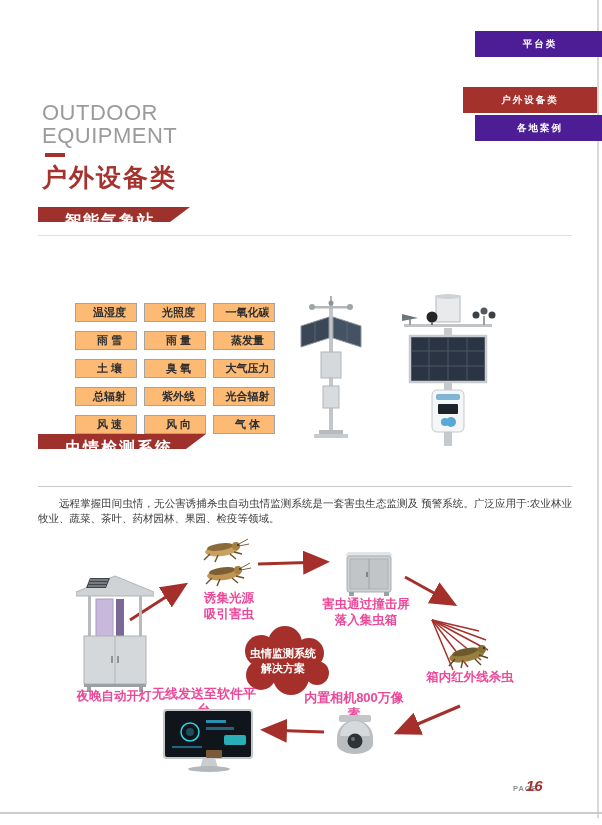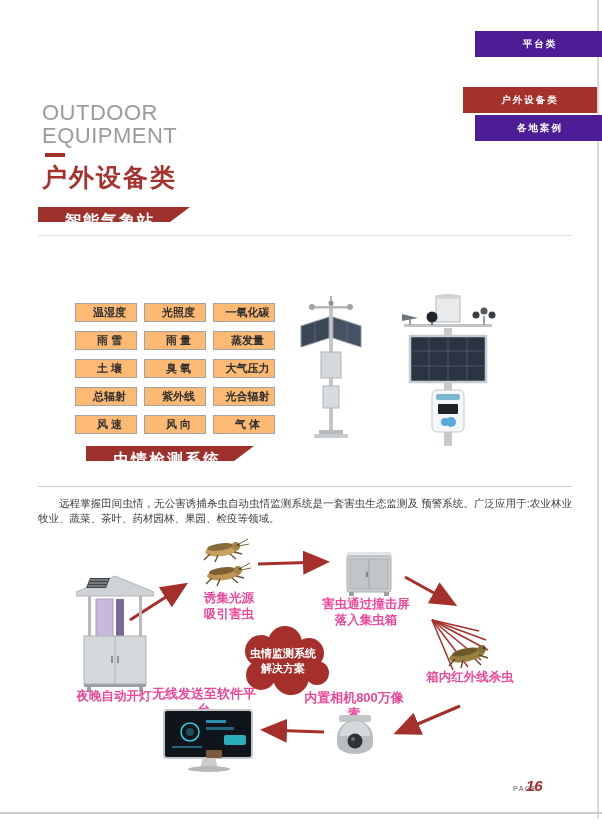--- a/index.html
+++ b/index.html
@@ -121,21 +121,21 @@
     <line x1="71" y1="44" x2="71" y2="87" stroke="#4a5668" stroke-width="1"></line>
     <line x1="15" y1="57" x2="89" y2="57" stroke="#4a5668" stroke-width="1"></line>
     <line x1="15" y1="72" x2="89" y2="72" stroke="#4a5668" stroke-width="1"></line>
     <rect x="36" y="96" width="32" height="42" rx="5" fill="#f4f6f7" stroke="#c5c9cc"></rect>
     <rect x="40" y="100" width="24" height="6" rx="2" fill="#7fb6d6"></rect>
     <rect x="42" y="110" width="20" height="10" rx="1" fill="#1d232b"></rect>
     <circle cx="49" cy="128" r="4" fill="#58a8d8"></circle>
       <circle cx="55" cy="128" r="5" fill="#58a8d8"></circle>
   </svg>
 
-  <div class="abs banner" style="left:38px;top:446px;width:168px;margin-left:48px;">虫情检测系统</div>
+  <div class="abs banner" style="left:38px;top:434px;width:168px;">虫情检测系统</div>
   <div class="abs divider" style="left:38px;top:486px;width:534px;"></div>
 
   <div class="abs para" style="left:38px;top:496px;">
     <p>远程掌握田间虫情，无公害诱捕杀虫自动虫情监测系统是一套害虫生态监测及 预警系统。广泛应用于:农业林业牧业、蔬菜、茶叶、药材园林、果园、检疫等领域。</p>
   </div>
 
   <div class="abs" style="left:0;top:530px;width:602px;height:290px;">
 
     <svg class="abs" style="left:0;top:0;" width="602" height="290" viewBox="0 0 602 290">
       <defs>

